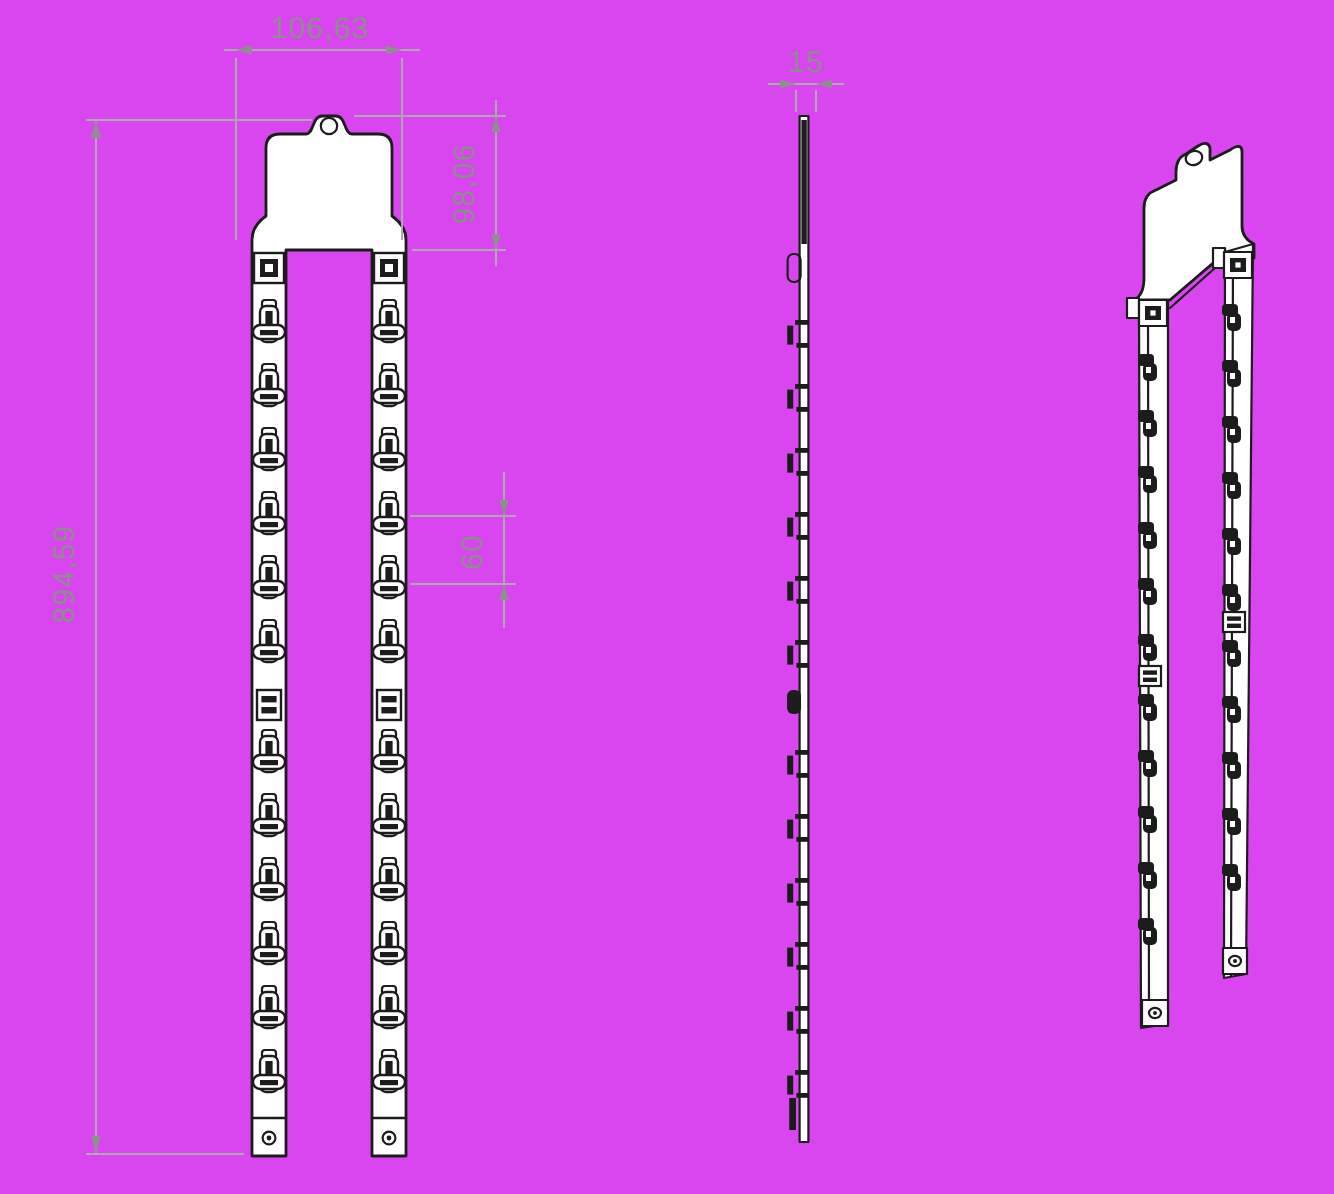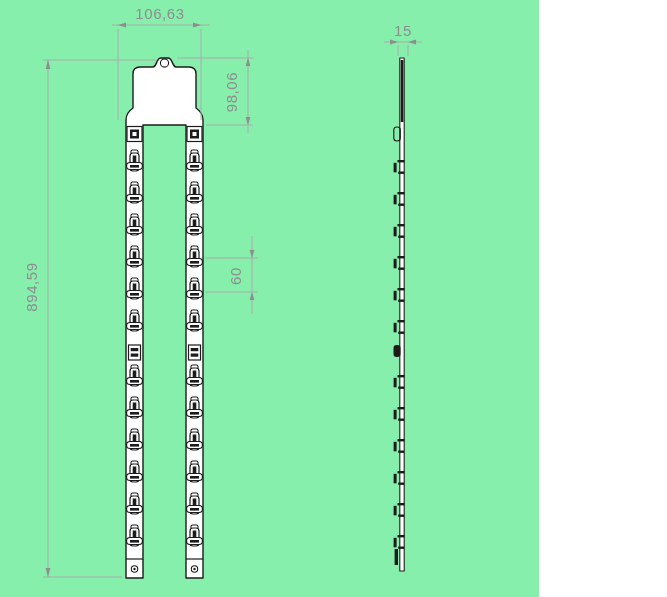--- a/index.html
+++ b/index.html
@@ -1,16 +1,16 @@
 <!DOCTYPE html>
 <html><head>
 <meta charset="utf-8">
 <style>
   html,body{margin:0;padding:0;background:#ffffff;}
-  .stage{width:539px;height:597px;position:relative;background:#86efac;overflow:hidden;}
+  .stage{width:667px;height:597px;position:relative;background:#d946ef;overflow:hidden;}
   svg{display:block;}
   .dim-text{font-family:"Liberation Sans", sans-serif;font-size:15px;fill:#8e8e8e;letter-spacing:.6px;}
   .dim-line{stroke:#ababab;stroke-width:1;fill:none;}
   .dim-arrow{fill:#8e8e8e;stroke:none;}
   .part{stroke:#1c1c1c;stroke-width:1.4;fill:#ffffff;stroke-linejoin:round;stroke-linecap:round;}
   .part-thin{stroke:#1c1c1c;stroke-width:1.1;fill:#ffffff;stroke-linejoin:round;}
   .part-edge{stroke:#1c1c1c;stroke-width:1.1;fill:none;stroke-linecap:round;}
 </style>
 </head>
 <body>

